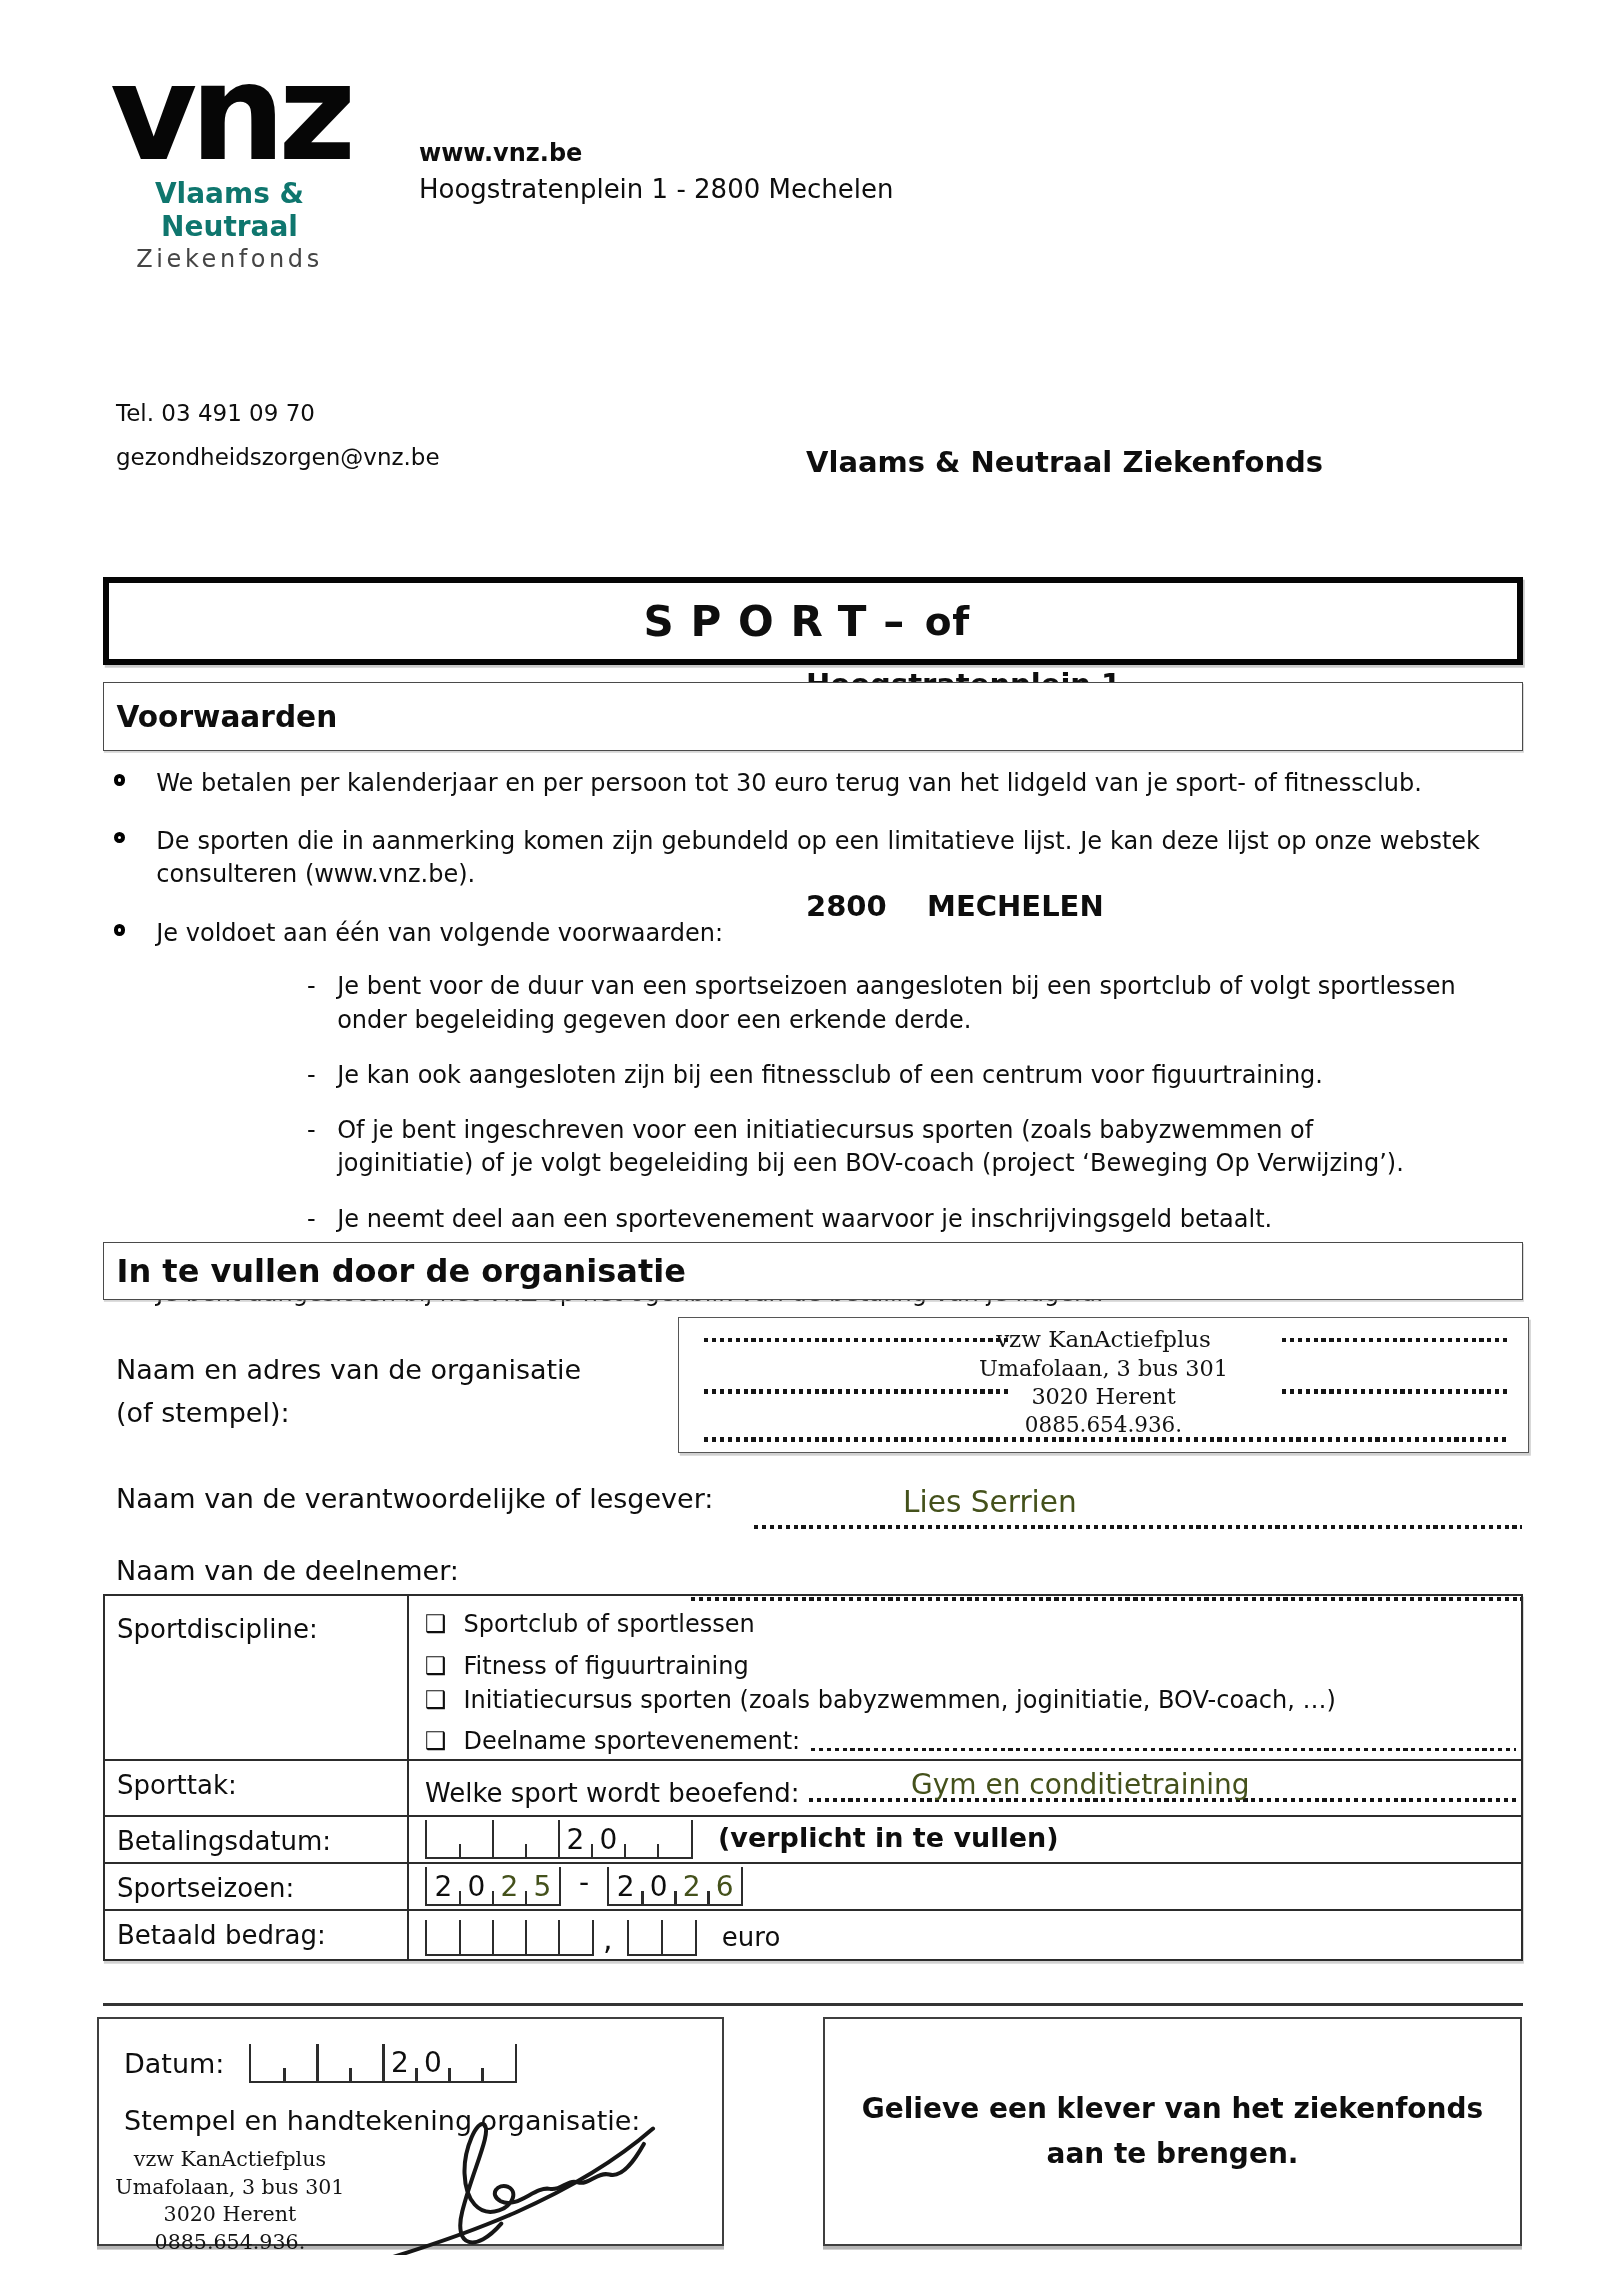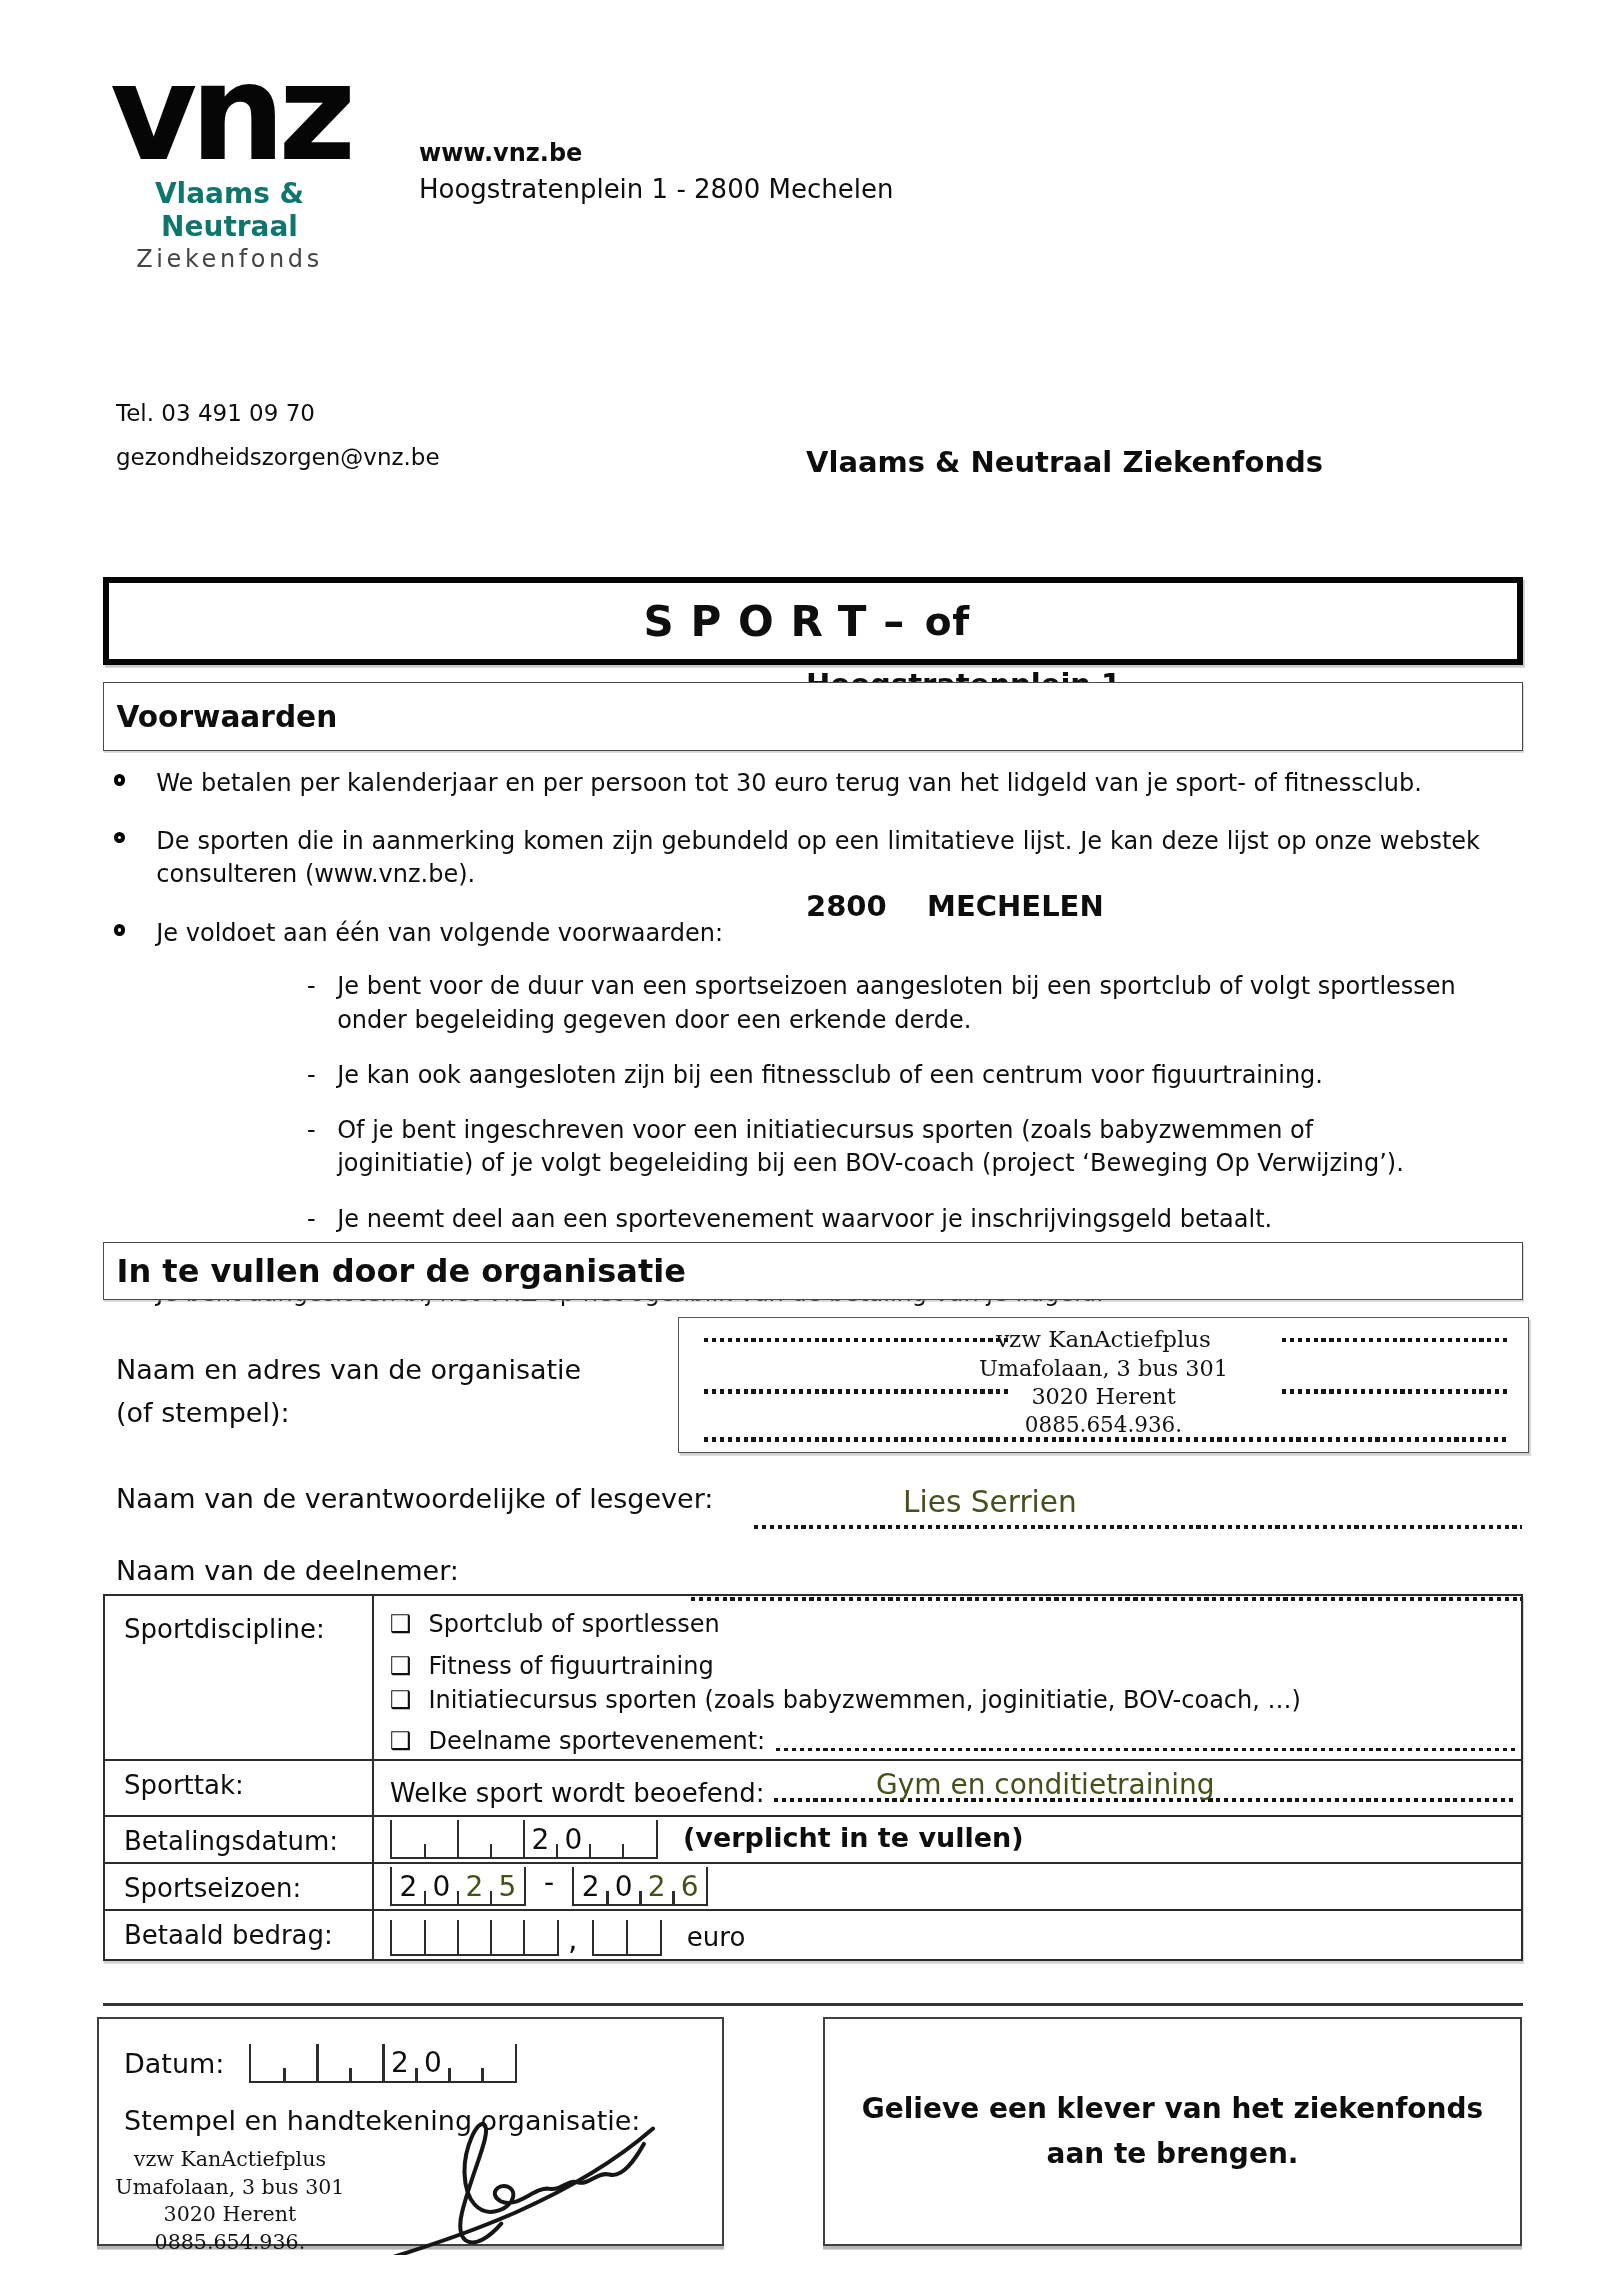--- a/index.html
+++ b/index.html
@@ -72,21 +72,21 @@
   .wl-resp{left:754px;top:1525px;width:768px;}
   .wl-deel{left:691px;top:1597px;width:831px;}
   .hand{color:var(--hand);}
   .hv-resp{position:absolute;left:903px;top:1485px;font-size:29.6px;}
 
   
   .table{position:absolute;left:103px;top:1594px;width:1420px;border:2.7px solid var(--ink2);
     box-shadow:0.9px 2.7px 0 rgba(140,140,140,.4);}
   .trow{display:flex;border-top:2.7px solid var(--ink2);}
   .trow:first-child{border-top:none;}
-  .tlabel{flex:none;width:269px;border-right:2.2px solid var(--ink2);font-size:26px;padding:9px 0 0 19px;}
+  .tlabel{flex:none;width:304px;border-right:2.2px solid var(--ink2);font-size:26px;padding:9px 0 0 12px;}
   .tcell{flex:1;position:relative;padding-left:16px;}
   .r1{height:163px;}
   .r1 .tlabel{padding-top:18px;}
   .opt{display:flex;align-items:baseline;font-size:24px;line-height:1.2;}
   .opt .cb{font-size:24px;margin-right:17px;}
   .o1{margin-top:14.3px;}
   .o2{margin-top:13.4px;}
   .o3{margin-top:4.5px;}
   .o4{margin-top:12.5px;}
   .opt .fill{flex:1;height:3.6px;margin:0 5.4px 4.5px 10.7px;align-self:flex-end;}

